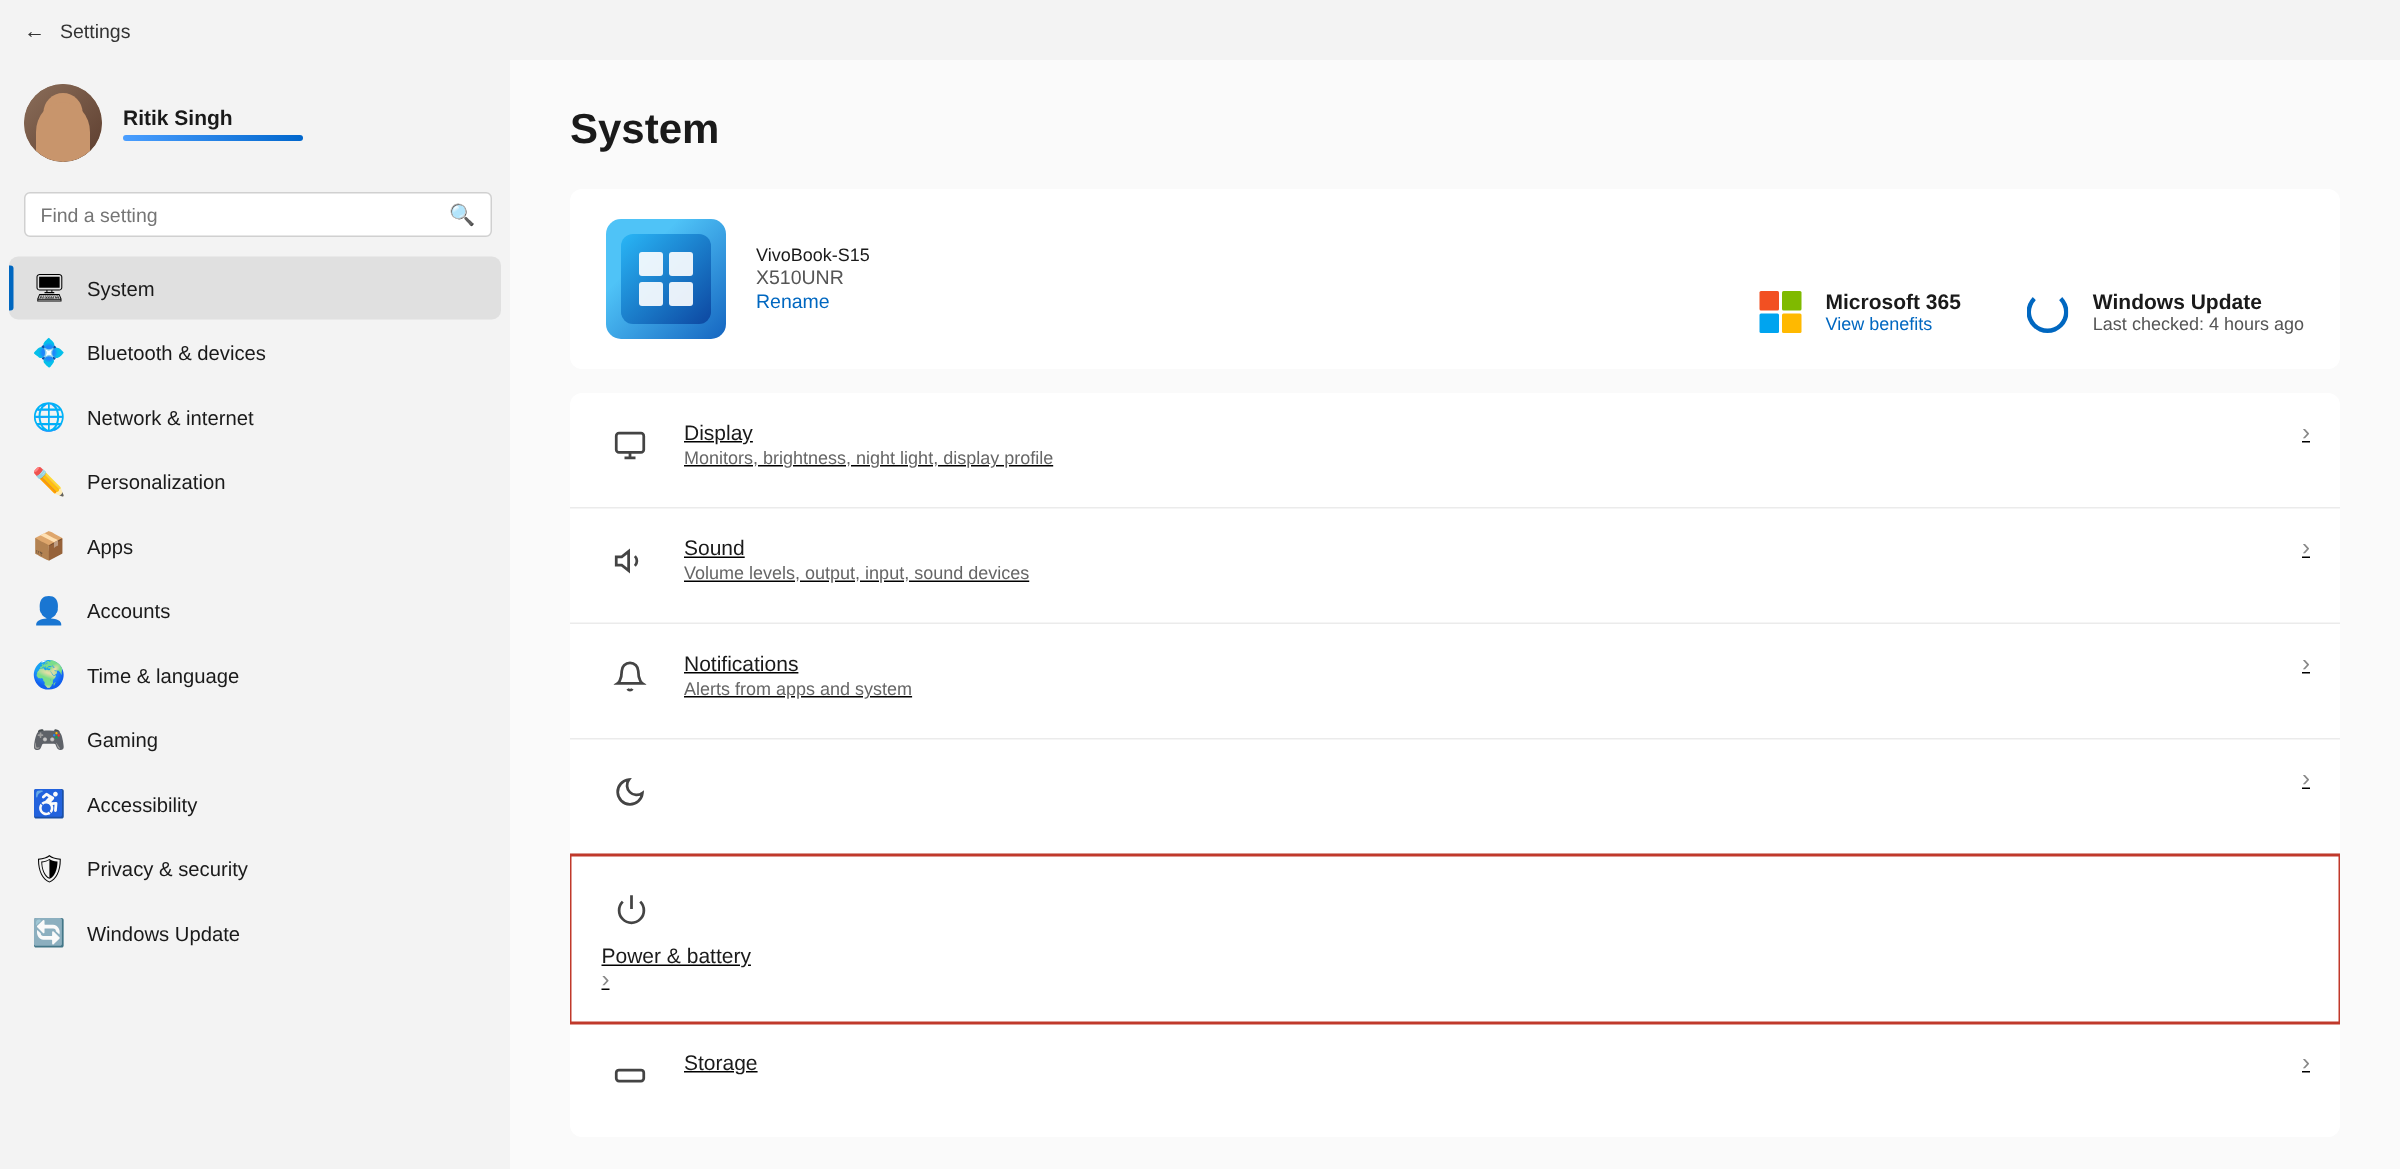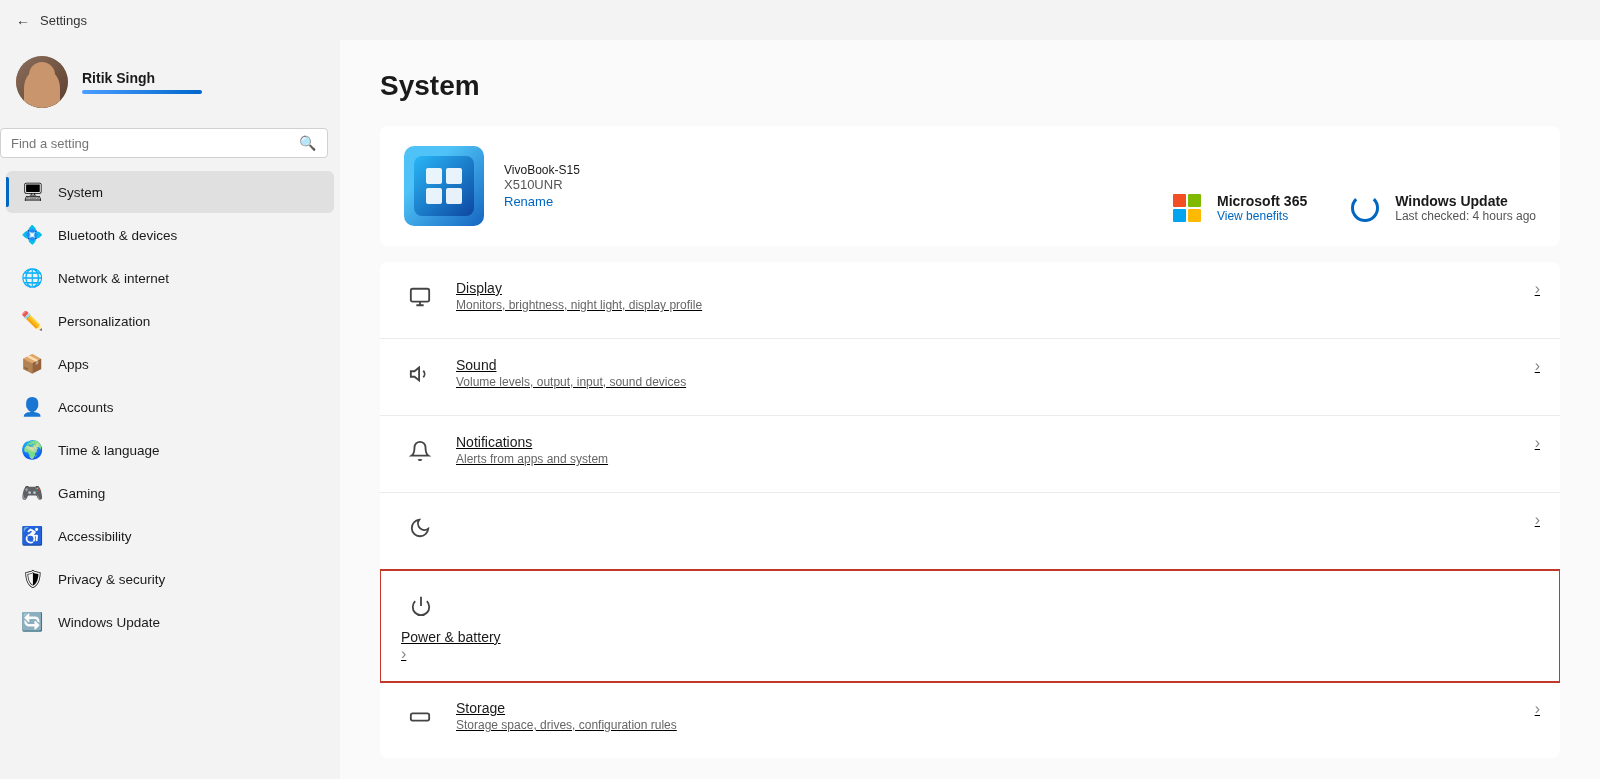--- a/index.html
+++ b/index.html
@@ -105,21 +105,21 @@
     .user-bar {
       width: 120px;
       height: 4px;
       background: linear-gradient(90deg, #4a9eff, #0066cc);
       border-radius: 2px;
       margin-top: 4px;
     }
 
     
     .search-container {
-      padding: 0 12px 12px 0;
+      padding: 0 12px 12px 16px;
     }
     .search-box {
       display: flex;
       align-items: center;
       background: white;
       border: 1px solid #d0d0d0;
       border-radius: 4px;
       padding: 6px 10px;
       gap: 8px;
     }
@@ -535,20 +535,19 @@
   </div>
         <div class="setting-item">
     <div class="setting-icon-wrap">
       <span class="setting-icon"><svg width="22" height="22" viewBox="0 0 24 24" fill="none" stroke="#444" stroke-width="2">
                 <rect x="2" y="8" width="20" height="8" rx="2"></rect>
                 <line x1="6" y1="12" x2="6.01" y2="12" stroke-width="3"></line>
               </svg></span>
     </div>
     <div class="setting-text">
       <div class="setting-title">Storage</div>
-      <div class="setting-desc">Storage space, drives, configuration rules</div>
     </div>
     <span class="chevron">›</span>
   </div>
       </div>
 
   </div>
 </div>
 
 </body></html>

